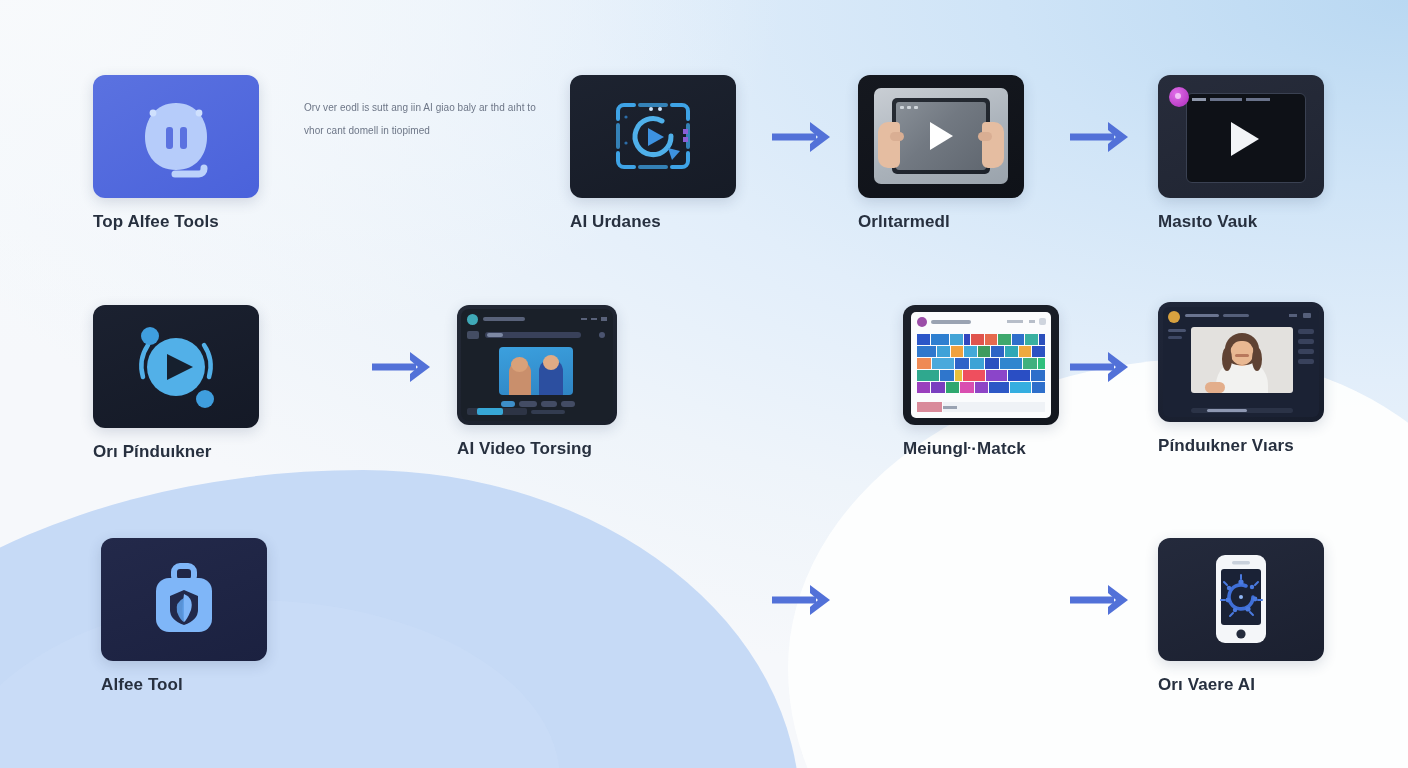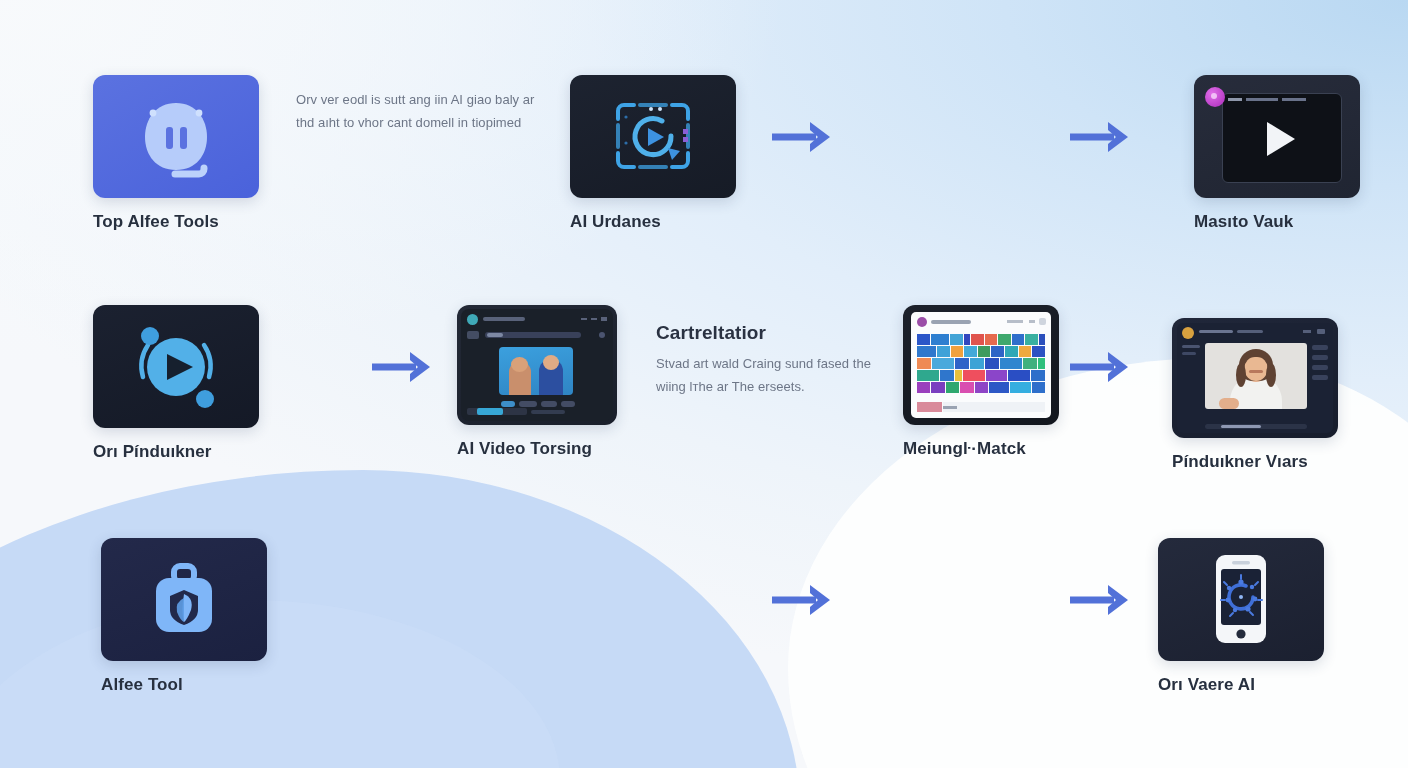--- a/index.html
+++ b/index.html
@@ -61,21 +61,21 @@
     letter-spacing:.1px;
     white-space:nowrap;
   }
   
   .textblock{position:absolute;width:252px;}
   .tb-title{
     font-size:19px;font-weight:700;color:#2a3242;margin:0 0 8px 0;
     letter-spacing:.1px;
   }
   .tb-body{
-    font-size:13px;line-height:23px;color:#6d7687;margin:0;
+    font-size:10px;line-height:23px;color:#6d7687;margin:8px;
     letter-spacing:.05px;
   }
   
   .arrow{position:absolute;width:72px;height:40px;}
   
   .dark{background:linear-gradient(160deg,#1d2330 0%,#161b26 100%);}
   .darknavy{background:linear-gradient(160deg,#23294a 0%,#1b2140 100%);}
   .periwinkle{background:linear-gradient(150deg,#5b72e0 0%,#4a62db 100%);}
   .skyblue{background:linear-gradient(150deg,#3fa9dd 0%,#2f9ad2 100%);}
   .blackish{background:linear-gradient(160deg,#15181f 0%,#0f1218 100%);}
@@ -145,29 +145,49 @@
     <div class="label">AI Urdanes</div>
   </div>
 
   <div class="arrow" style="left:768px;top:117px;">
     <svg width="72" height="40" viewBox="0 0 72 40">
       <path d="M4 20 H48" stroke="#5271d8" stroke-width="7" stroke-linecap="butt"></path>
       <path d="M42 5 L62 20 L42 35 L42 27 L50 20 L42 13 Z" fill="#5271d8"></path>
     </svg>
   </div>
 
+  <div class="cell" style="left:858px;top:75px;">
+    <div class="thumb blackish" style="width:166px;height:123px;">
+      <div class="inner-screen" style="left:16px;top:13px;width:134px;height:96px;background:linear-gradient(160deg,#c9ced4 0%,#a9b1b9 60%,#9aa3ac 100%);border-radius:7px;">
+        <div style="position:absolute;left:18px;top:10px;width:98px;height:76px;background:linear-gradient(150deg,#262b33 0%,#1d222a 100%);border-radius:5px;"></div>
+        <div style="position:absolute;left:22px;top:14px;width:90px;height:68px;background:linear-gradient(135deg,#8e959d 0%,#767d86 45%,#646b74 100%);border-radius:3px;opacity:.95;"></div>
+
+        <div style="position:absolute;left:4px;top:34px;width:22px;height:46px;background:#e5bda1;border-radius:10px 4px 6px 10px;"></div>
+        <div style="position:absolute;left:108px;top:34px;width:22px;height:46px;background:#e5bda1;border-radius:4px 10px 10px 6px;"></div>
+        <div style="position:absolute;left:16px;top:44px;width:14px;height:9px;background:#d9ae93;border-radius:5px;"></div>
+        <div style="position:absolute;left:104px;top:44px;width:14px;height:9px;background:#d9ae93;border-radius:5px;"></div>
+
+        <div class="play-tri" style="left:56px;top:34px;border-width:14px 0 14px 23px;border-color:transparent transparent transparent #ffffff;"></div>
+
+        <div style="position:absolute;left:26px;top:18px;width:4px;height:3px;background:#cfd5db;border-radius:1px;"></div>
+        <div style="position:absolute;left:33px;top:18px;width:4px;height:3px;background:#cfd5db;border-radius:1px;"></div>
+        <div style="position:absolute;left:40px;top:18px;width:4px;height:3px;background:#cfd5db;border-radius:1px;"></div>
+      </div>
+    </div>
+    <div class="label">Orlıtarmedl</div>
+  </div>
 
   <div class="arrow" style="left:1066px;top:117px;">
     <svg width="72" height="40" viewBox="0 0 72 40">
       <path d="M4 20 H48" stroke="#5271d8" stroke-width="7"></path>
       <path d="M42 5 L62 20 L42 35 L42 27 L50 20 L42 13 Z" fill="#5271d8"></path>
     </svg>
   </div>
 
-  <div class="cell" style="left:1158px;top:75px;margin-left:36px;">
+  <div class="cell" style="left:1158px;top:75px;">
     <div class="thumb dark" style="width:166px;height:123px;background:linear-gradient(160deg,#272c3b 0%,#202532 100%);">
       <div class="inner-screen" style="left:28px;top:18px;width:118px;height:88px;background:#0e1117;border:1px solid #3a4152;border-radius:6px;">
         <div style="position:absolute;left:5px;top:4px;width:92px;height:4px;background:linear-gradient(90deg,#6a7governor 0%,#5d6678 100%);"></div>
         <div style="position:absolute;left:5px;top:4px;width:14px;height:3px;background:#8e97aa;"></div>
         <div style="position:absolute;left:23px;top:4px;width:32px;height:3px;background:#69728a;"></div>
         <div style="position:absolute;left:59px;top:4px;width:24px;height:3px;background:#69728a;"></div>
         <div class="play-tri" style="left:44px;top:28px;border-width:17px 0 17px 28px;border-color:transparent transparent transparent #f2f4f7;"></div>
       </div>
       <div style="position:absolute;left:11px;top:12px;width:20px;height:20px;border-radius:50%;background:radial-gradient(circle at 35% 32%,#e06ee8 0%,#bb3fc9 70%,#a32fb2 100%);"></div>
       <div style="position:absolute;left:17px;top:18px;width:6px;height:6px;border-radius:50%;background:#f6d0fa;opacity:.85;"></div>
@@ -224,24 +244,20 @@
         <div style="position:absolute;left:100px;top:92px;width:14px;height:6px;background:#434c64;border-radius:3px;"></div>
 
         <div style="position:absolute;left:6px;bottom:6px;width:60px;height:7px;background:#2d3445;border-radius:2px;"></div>
         <div style="position:absolute;left:16px;bottom:6px;width:26px;height:7px;background:#37a7d6;border-radius:2px;"></div>
         <div style="position:absolute;left:70px;bottom:7px;width:34px;height:4px;background:#333c50;border-radius:2px;"></div>
       </div>
     </div>
     <div class="label">AI Video Torsing</div>
   </div>
 
-  <div class="textblock" style="left:656px;top:322px;width:232px;">
-    <p class="tb-title">Cartreltatior</p>
-    <p class="tb-body">Stvad art wald Craing sund fased the wiing lтhe ar The erseets.</p>
-  </div>
 
   <div class="cell" style="left:903px;top:305px;">
     <div class="thumb blackish" style="width:156px;height:120px;background:linear-gradient(160deg,#1c212b 0%,#12161e 100%);">
       <div style="position:absolute;left:8px;top:7px;right:8px;bottom:7px;background:#fbfcfd;border-radius:5px;overflow:hidden;">
         <div style="position:absolute;left:6px;top:5px;width:10px;height:10px;border-radius:50%;background:#9b4ea8;"></div>
         <div style="position:absolute;left:20px;top:8px;width:40px;height:4px;background:#9aa3b2;border-radius:2px;"></div>
         <div style="position:absolute;right:28px;top:8px;width:16px;height:3px;background:#b7bec9;"></div>
         <div style="position:absolute;right:16px;top:8px;width:6px;height:3px;background:#b7bec9;"></div>
         <div style="position:absolute;right:5px;top:6px;width:7px;height:7px;background:#cfd5de;border-radius:2px;"></div>
 
@@ -307,21 +323,21 @@
     <div class="label">Meiungŀ·Matck</div>
   </div>
 
   <div class="arrow" style="left:1066px;top:347px;">
     <svg width="72" height="40" viewBox="0 0 72 40">
       <path d="M4 20 H48" stroke="#5271d8" stroke-width="7"></path>
       <path d="M42 5 L62 20 L42 35 L42 27 L50 20 L42 13 Z" fill="#5271d8"></path>
     </svg>
   </div>
 
-  <div class="cell" style="left:1158px;top:318px;margin-left:14px;">
+  <div class="cell" style="left:1158px;top:302px;">
     <div class="thumb dark" style="width:166px;height:120px;background:linear-gradient(160deg,#20273a 0%,#171d2c 100%);">
       <div style="position:absolute;inset:5px;background:#1b2234;border-radius:6px;">
         <div style="position:absolute;left:5px;top:4px;width:12px;height:12px;border-radius:50%;background:#d8a13f;"></div>
         <div style="position:absolute;left:22px;top:7px;width:34px;height:3px;background:#6a7490;border-radius:2px;"></div>
         <div style="position:absolute;left:60px;top:7px;width:26px;height:3px;background:#555f7a;border-radius:2px;"></div>
         <div style="position:absolute;right:22px;top:7px;width:8px;height:3px;background:#555f7a;"></div>
         <div style="position:absolute;right:8px;top:6px;width:8px;height:5px;background:#555f7a;border-radius:1px;"></div>
         <div style="position:absolute;left:5px;top:22px;width:18px;height:3px;background:#4a5470;border-radius:2px;"></div>
         <div style="position:absolute;left:5px;top:29px;width:14px;height:3px;background:#3e4864;border-radius:2px;"></div>
         <div style="position:absolute;right:5px;top:22px;width:16px;height:5px;background:#39425c;border-radius:2px;"></div>

